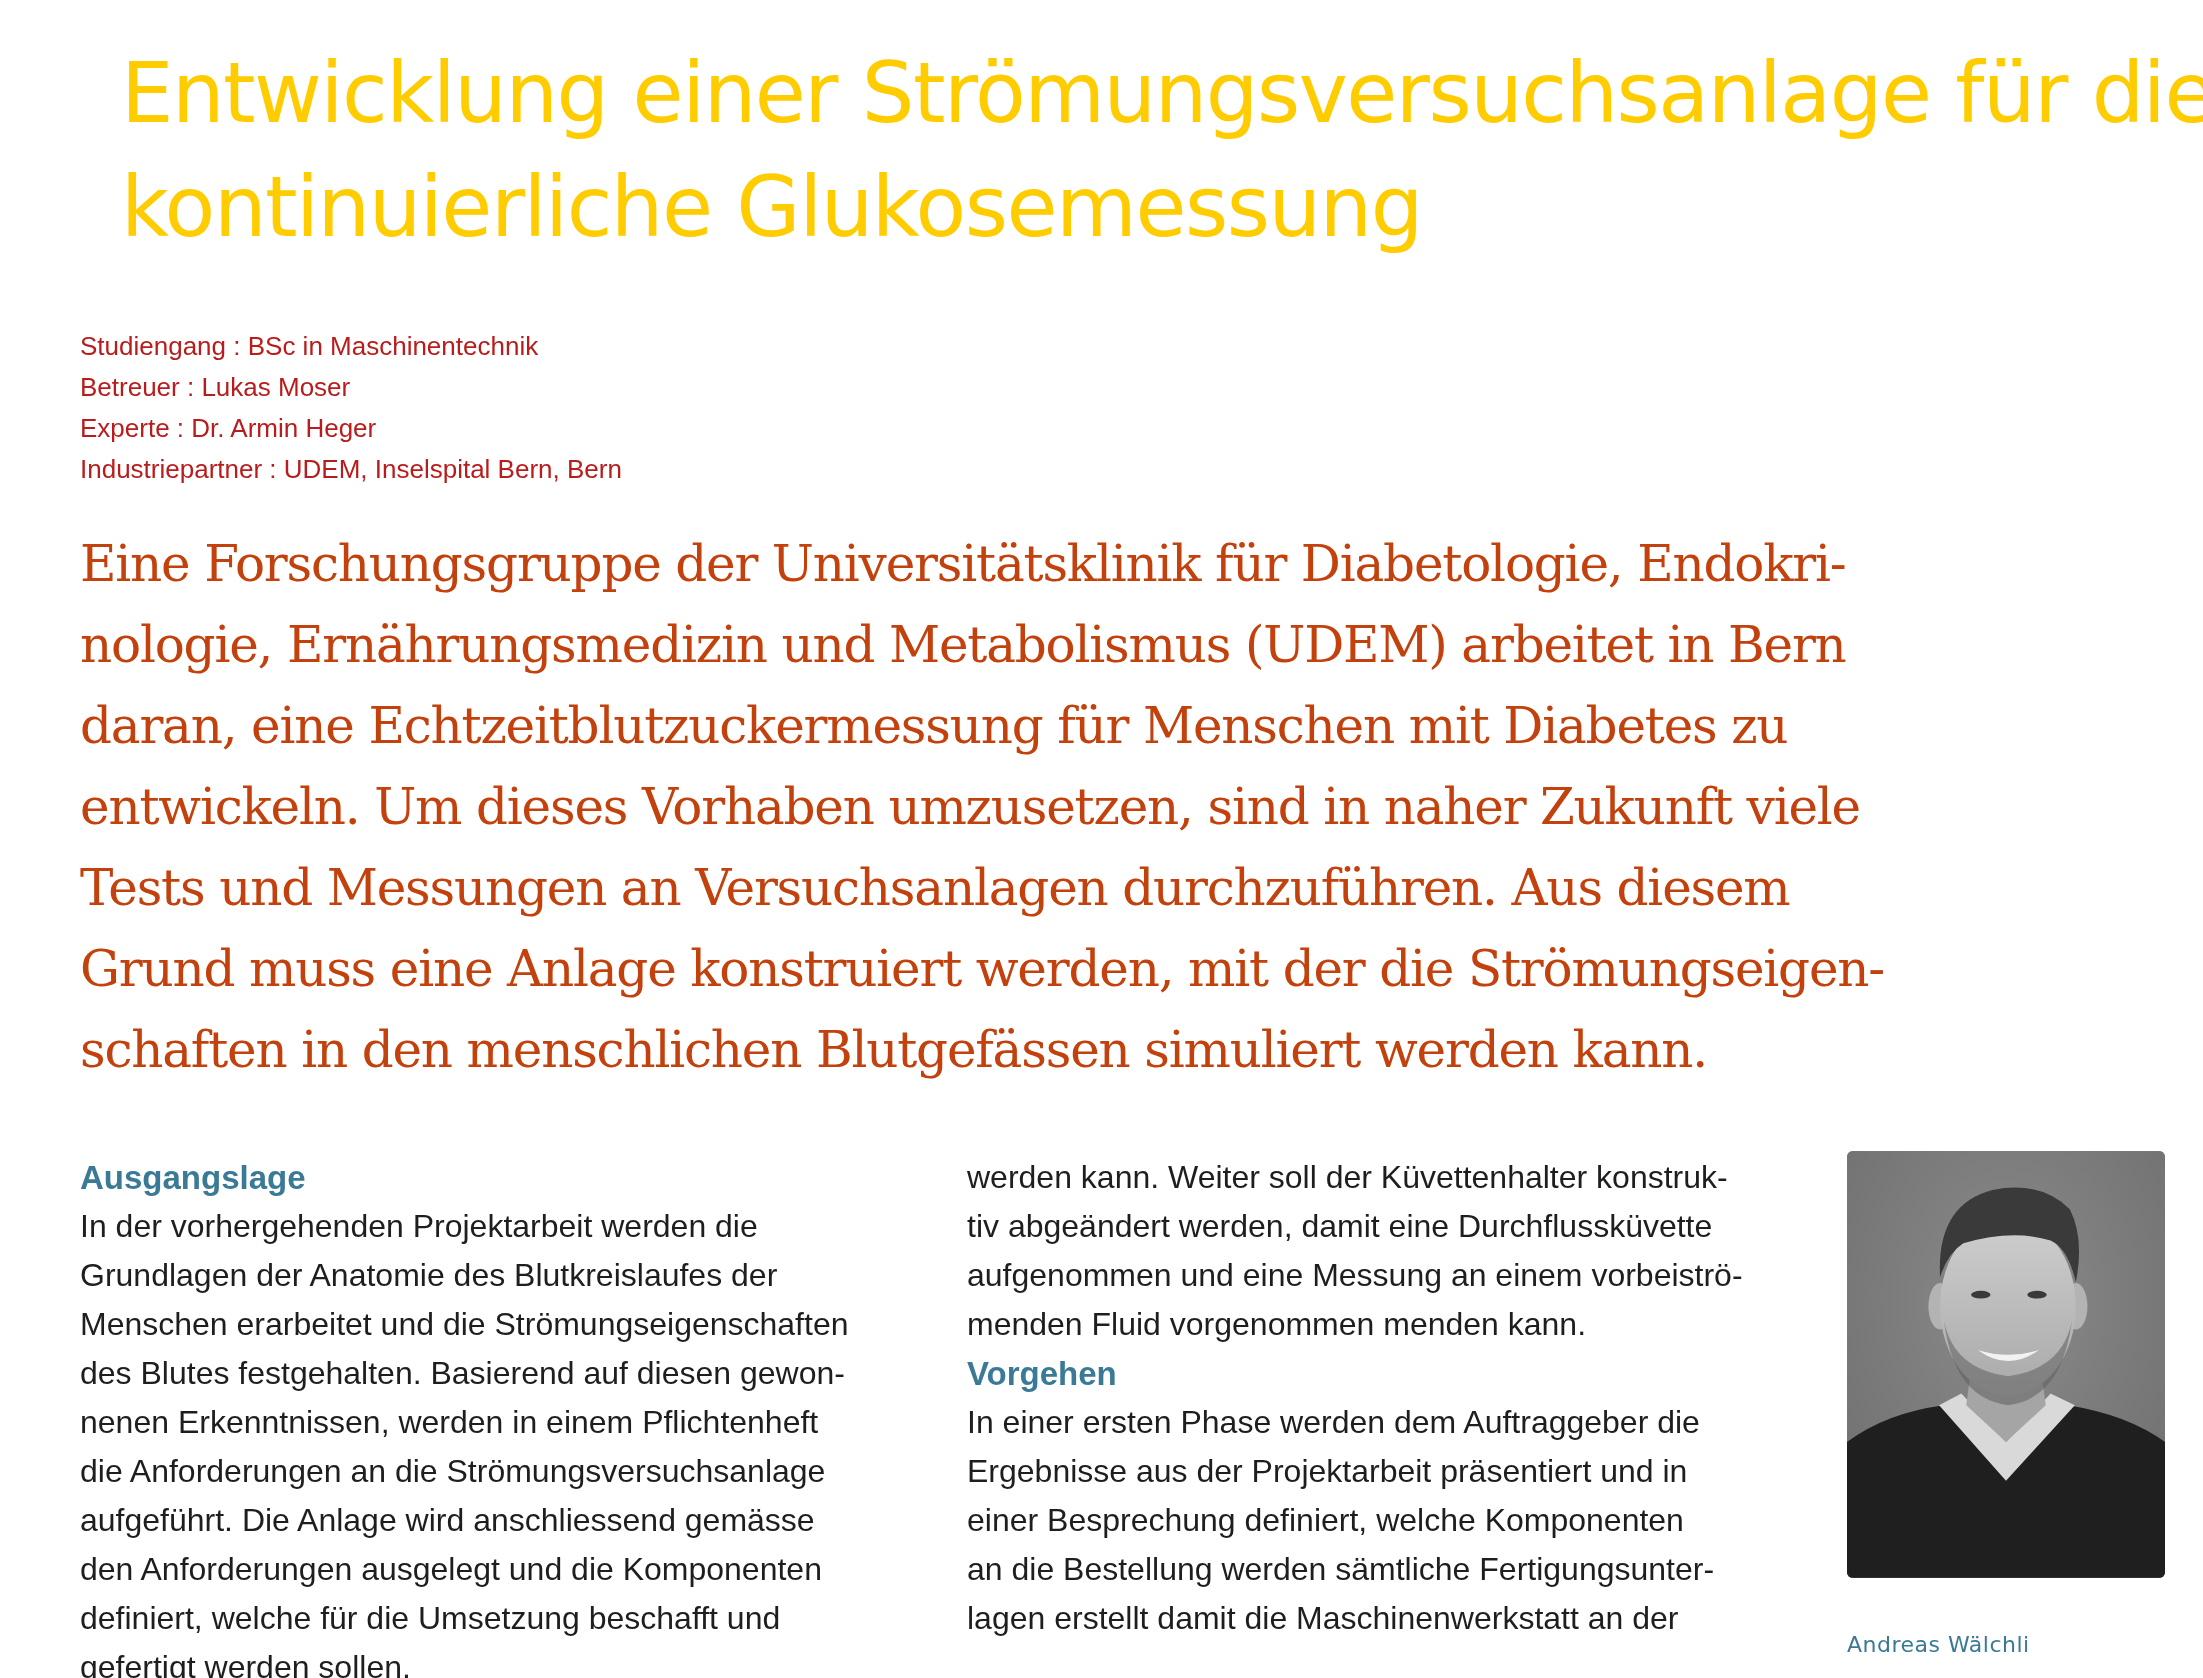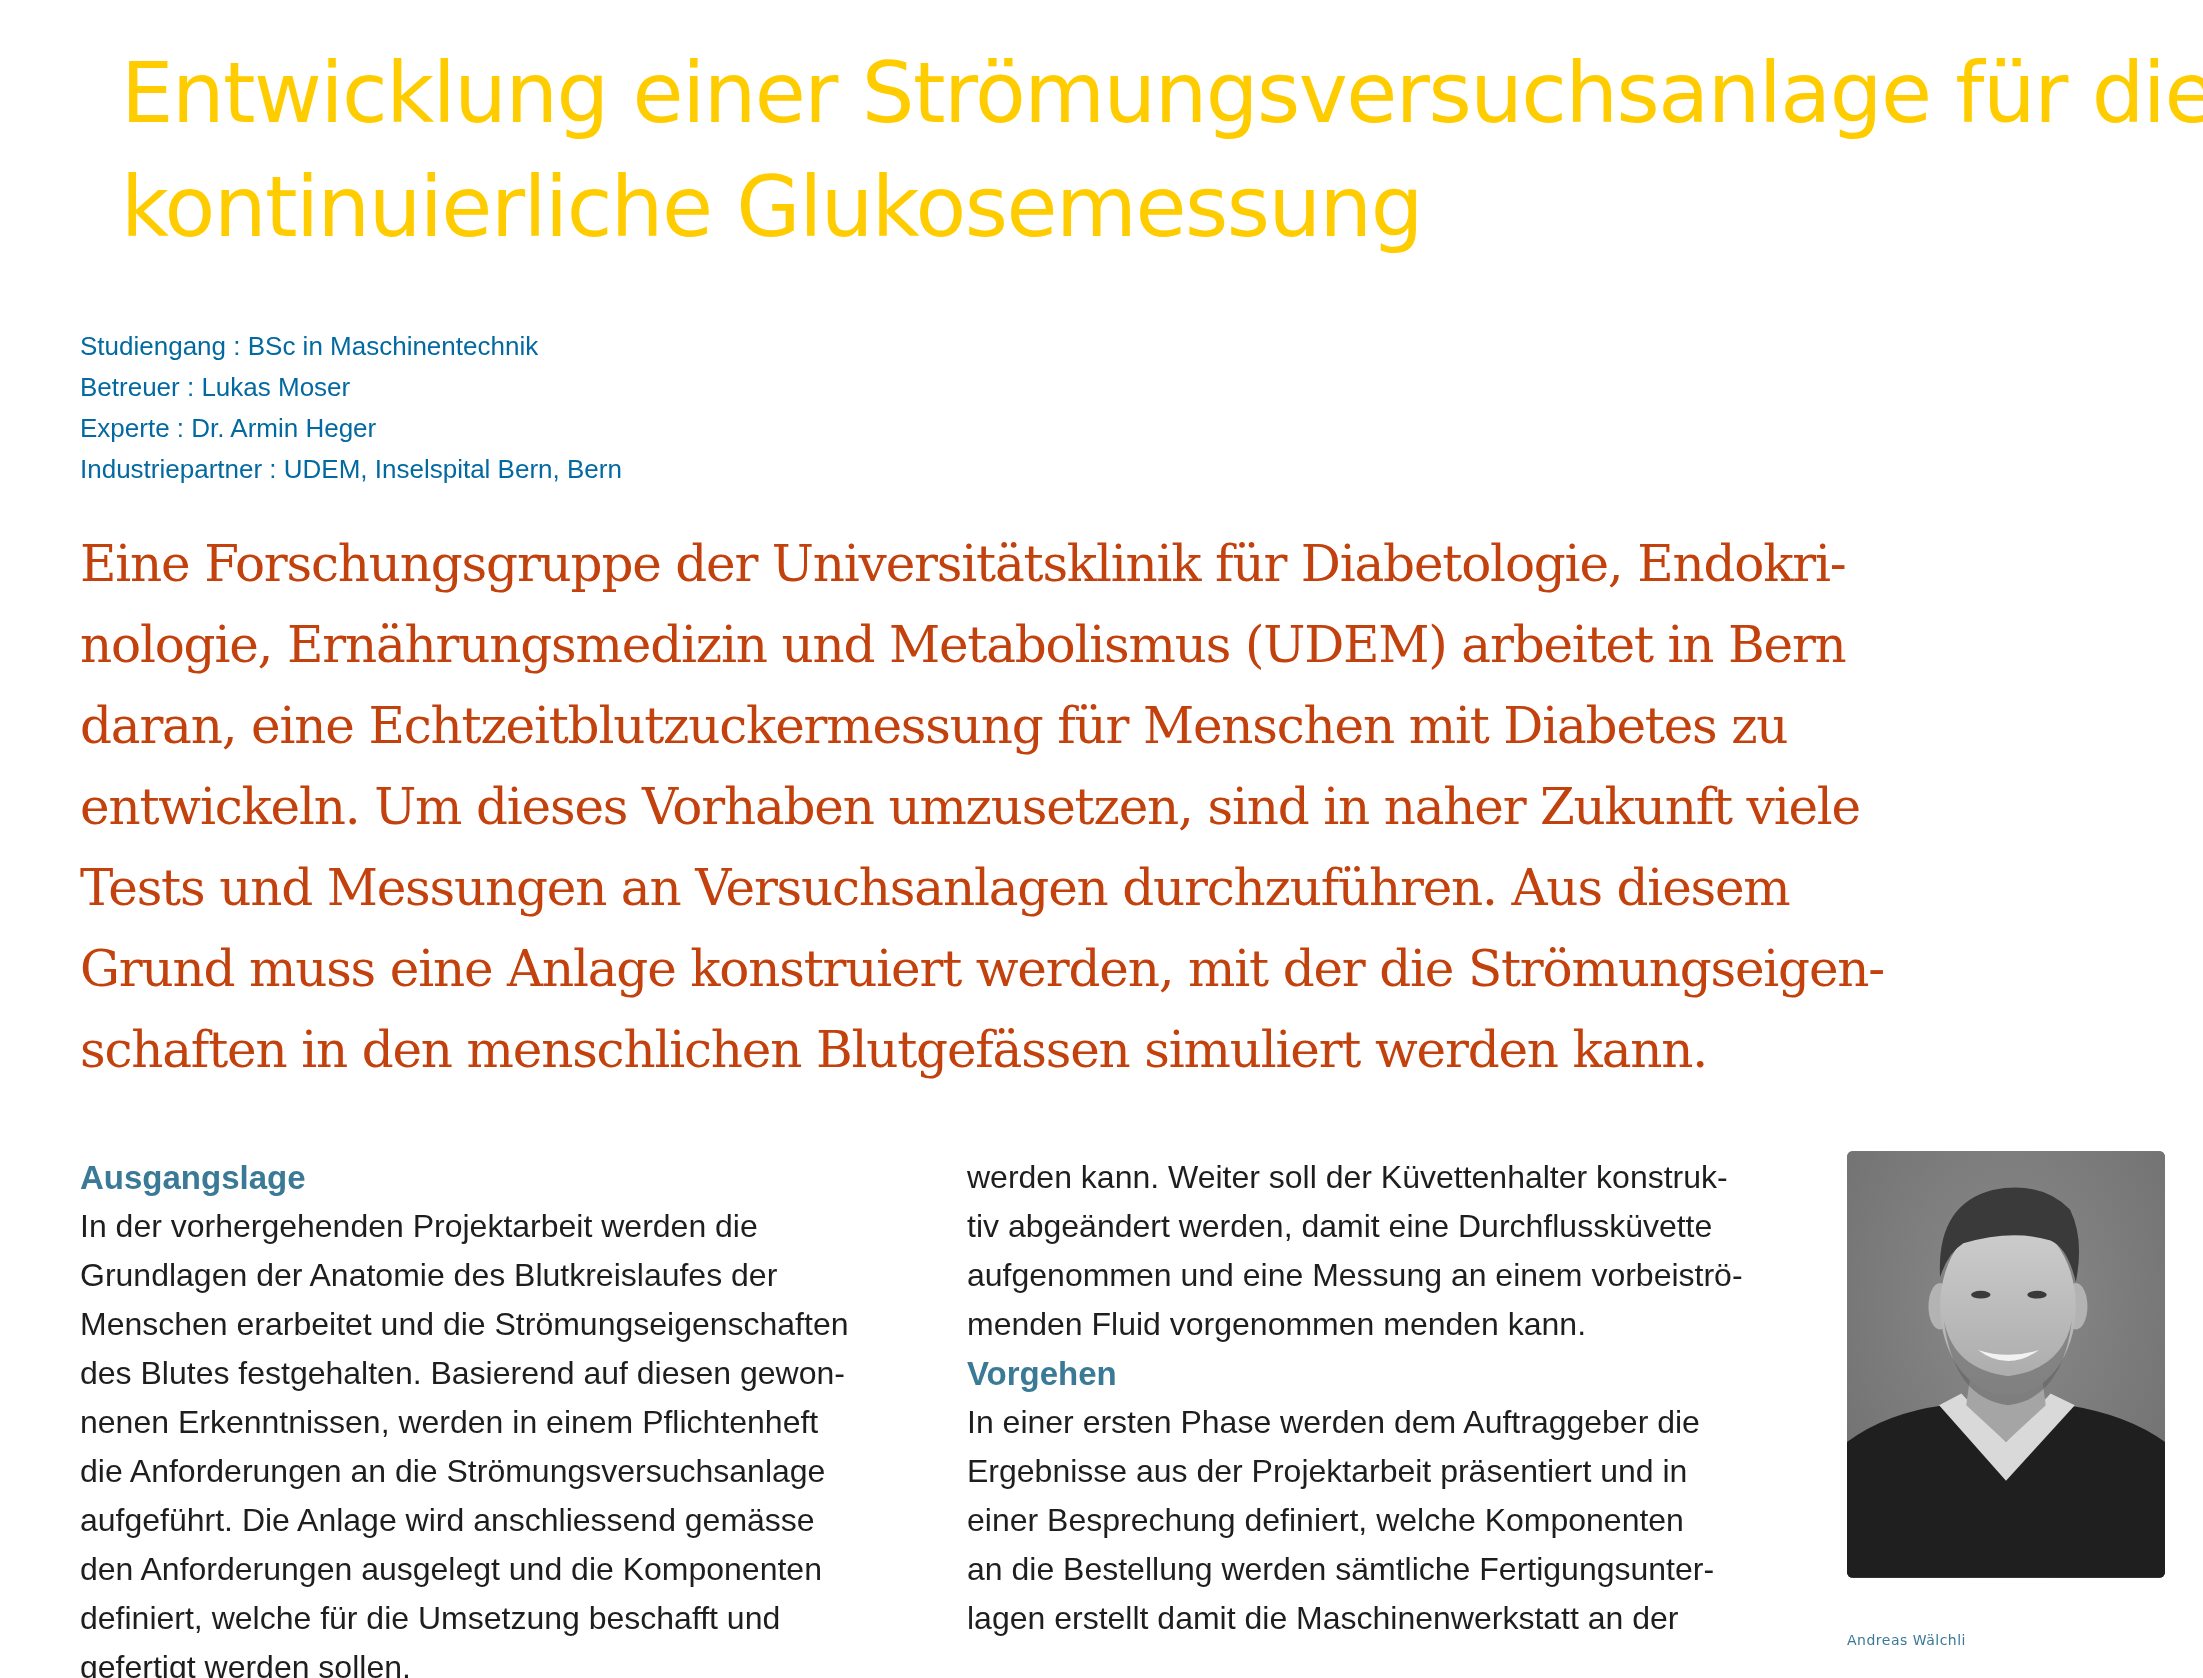--- a/index.html
+++ b/index.html
@@ -7,21 +7,21 @@
   .title {
     position: absolute; left: 78px; top: 37px; width: 2115px;
     font-family: "DejaVu Sans", sans-serif; font-weight: normal;
     font-size: 83px; line-height: 114px; color: #FFCC00;
     letter-spacing: -1.5px; margin: 0; white-space: nowrap;
   }
   .title span { display: block; margin-left: 43px; }
   .meta {
     position: absolute; left: 80px; top: 326px;
     font-family: "Liberation Sans", sans-serif; font-size: 26px;
-    line-height: 41px; color: #0369a1;
+    line-height: 41px; color: #b91c1c;
   }
   .meta div { white-space: nowrap; }
   .lead {
     position: absolute; left: 80px; top: 524px; width: 2077px;
     font-family: "DejaVu Serif", serif; font-size: 50px; line-height: 81px;
     color: #c2410c; letter-spacing: -1.2px;
   }
   .lead span { display: block; white-space: nowrap; }
   .col {
     position: absolute; top: 1153px;
@@ -34,21 +34,21 @@
   .col .h {
     font-weight: bold; color: #3A7A96; font-size: 33px;
   }
   .photo {
     position: absolute; left: 1847px; top: 1151px; width: 318px; height: 427px;
     border-radius: 5.8px; overflow: hidden;
     background: #7d7d7d;
   }
   .caption {
     position: absolute; left: 1847px; top: 1632px;
-    font-family: "DejaVu Sans", sans-serif; font-size: 14px; color: #3A7A96;
+    font-family: "DejaVu Sans", sans-serif; font-size: 22px; color: #3A7A96;
     letter-spacing: 0.5px; white-space: nowrap;
   }
 </style>
 </head>
 <body>
 
 <h1 class="title">
   <span>Entwicklung einer Strömungsversuchsanlage für die</span>
   <span>kontinuierliche Glukosemessung</span>
 </h1>

